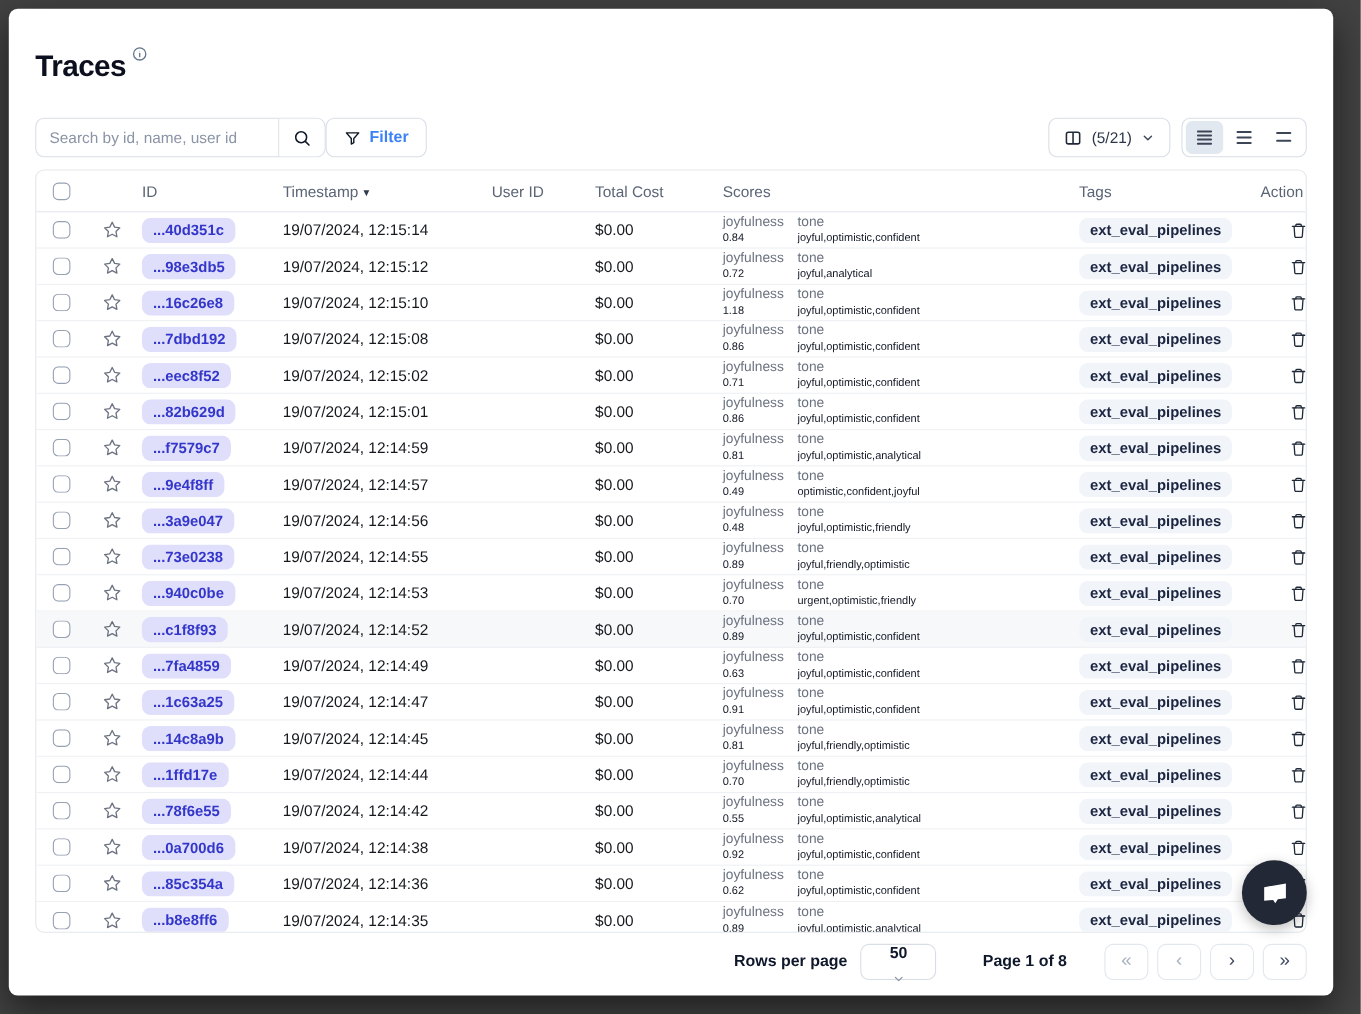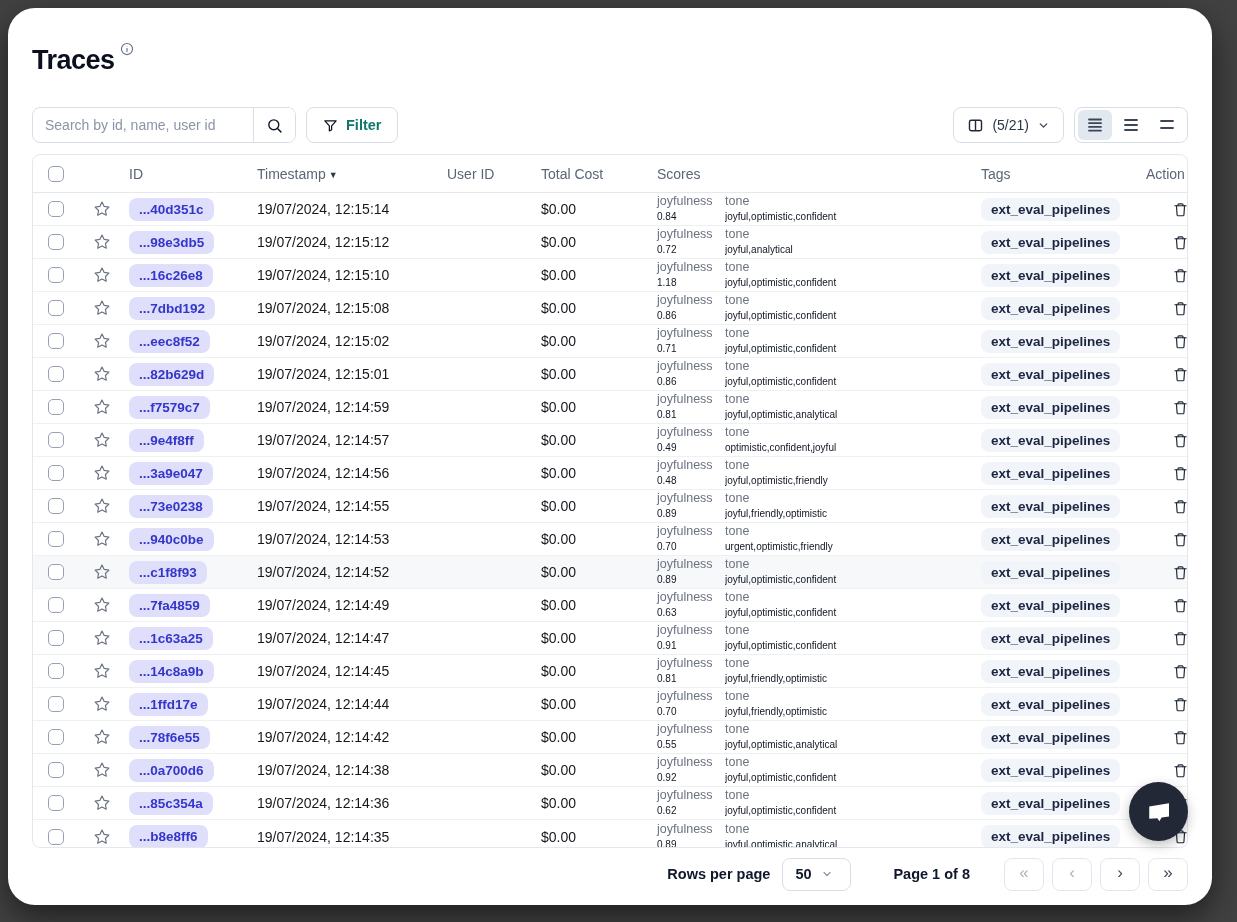--- a/index.html
+++ b/index.html
@@ -5,21 +5,21 @@
   * { margin:0; padding:0; box-sizing:border-box; }
   html,body { width:1237px; height:922px; overflow:hidden; }
   body {
     background:#424242;
     font-family:"Liberation Sans", sans-serif;
     color:#101623;
     position:relative;
   }
   .card {
     position:absolute; left:8px; top:8px; width:1204px; height:897px;
-    background:#ffffff; border-radius:27px;
+    background:#ffffff; border-radius:8px;
     box-shadow:0 12px 34px rgba(0,0,0,.55);
     overflow:hidden;
   }
   
   .title-row { margin:36px 24px 0; height:34px; display:flex; align-items:flex-start; }
   .page-title { font-size:27px; font-weight:700; color:#0b0f1e; letter-spacing:-0.5px; line-height:32px; }
   .info-icon { margin-left:5px; margin-top:-2px; width:14px; height:14px; color:#64748b; }
   .info-icon svg { width:14px; height:14px; display:block; }
   
   .toolbar { margin:29px 24px 0; height:36px; display:flex; align-items:center; }
@@ -29,23 +29,23 @@
   }
   .search-box input {
     flex:1; border:0; outline:none; padding:0 10px 0 12px; font-size:14px;
     font-family:"Liberation Sans", sans-serif; color:#101623; background:transparent;
   }
   .search-box input::placeholder { color:#8b94a6; }
   .search-divider { width:1px; height:36px; background:#d9dee6; }
   .search-icon-btn { width:41px; height:36px; display:flex; align-items:center; justify-content:center; cursor:pointer; background:#fff; border:0; }
   .search-icon-btn svg { width:17px; height:17px; }
   .filter-btn {
-    margin-left:10px; height:36px; padding:0 16px; border:1px solid #d9dee6; border-radius:8px;
+    height:36px; padding:0 16px; border:1px solid #d9dee6; border-radius:8px;
     background:#fff; display:flex; align-items:center; gap:8px; cursor:pointer;
-    font-size:14.5px; font-weight:700; color:#0f766e; font-family:"Liberation Sans", sans-serif;
+    font-size:14.5px; font-weight:700; color:#3b82f6; font-family:"Liberation Sans", sans-serif;
   }
   .filter-btn svg { width:15px; height:15px; }
   .toolbar-spacer { flex:1; }
   .columns-btn {
     height:36px; padding:0 13px; border:1px solid #d9dee6; border-radius:8px; background:#fff;
     display:flex; align-items:center; gap:8px; cursor:pointer;
     font-size:14px; color:#2b3648; font-family:"Liberation Sans", sans-serif;
   }
   .columns-btn svg.cols { width:17px; height:17px; }
   .columns-btn svg.chev { width:13px; height:13px; }
@@ -94,21 +94,21 @@
   .trash-btn { background:none; border:0; cursor:pointer; display:flex; padding:0; color:#1f2937; }
   .trash-btn svg { width:15px; height:17px; }
   
   .footer {
     margin:7px 24px 0; height:38px; display:flex; align-items:center; justify-content:flex-end;
   }
   .rpp-label { font-size:14.5px; font-weight:700; color:#0f172a; }
   .rpp-select {
     margin-left:12px; height:33px; min-width:69px; border:1px solid #d9dee6; border-radius:8px;
     background:#fff; display:flex; align-items:center; justify-content:flex-start; gap:9px; cursor:pointer;
-    font-size:14.5px; font-weight:700; color:#0f172a; padding:0 12px; font-family:"Liberation Sans", sans-serif;
+    font-size:14.5px; font-weight:700; color:#0f172a; padding:0 12px; font-family:"Liberation Sans", sans-serif;flex-direction:column;
   }
   .rpp-select svg { width:12px; height:12px; }
   .page-label { margin-left:42px; font-size:14.5px; font-weight:700; color:#0f172a; }
   .pager { margin-left:34px; display:flex; gap:8px; }
   .pg-btn {
     width:40px; height:33px; border:1px solid #e2e7ee; border-radius:8px; background:#fff;
     display:flex; align-items:center; justify-content:center; font-size:17px; cursor:pointer;
     color:#3f4b5e; font-family:"Liberation Sans", sans-serif; padding-bottom:2px;
   }
   .pg-btn.disabled { color:#a8b2c1; cursor:default; }

